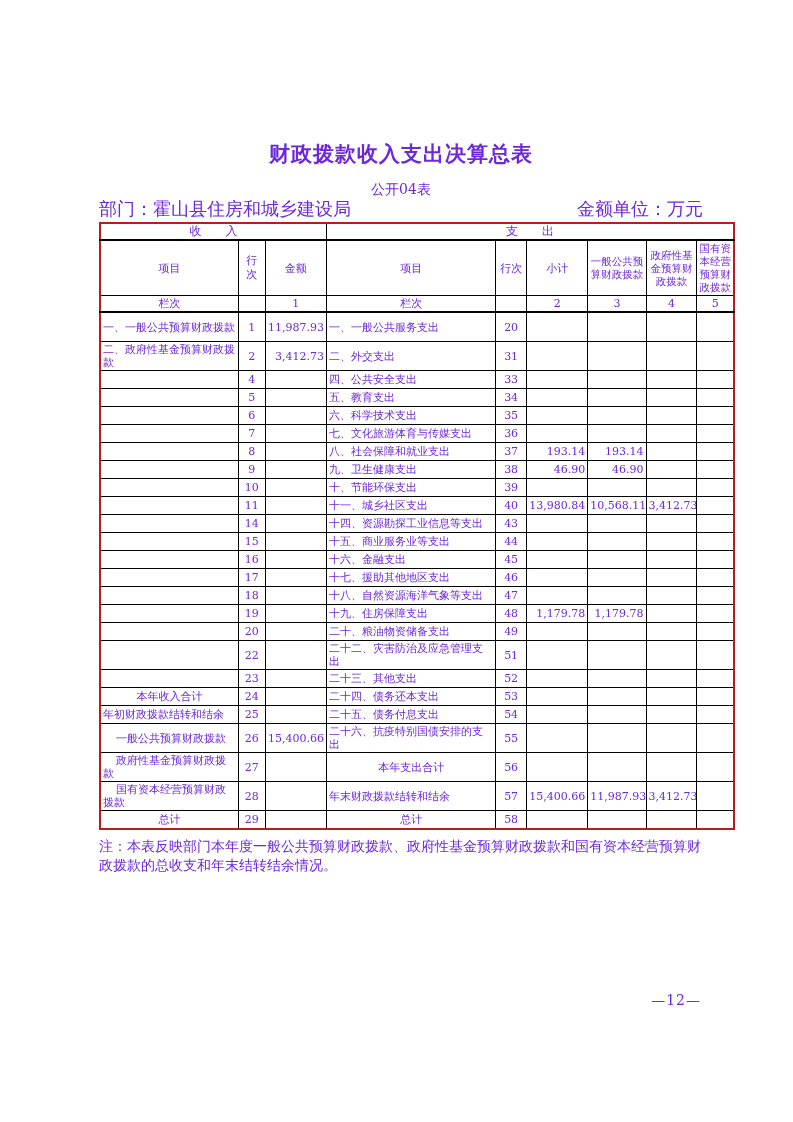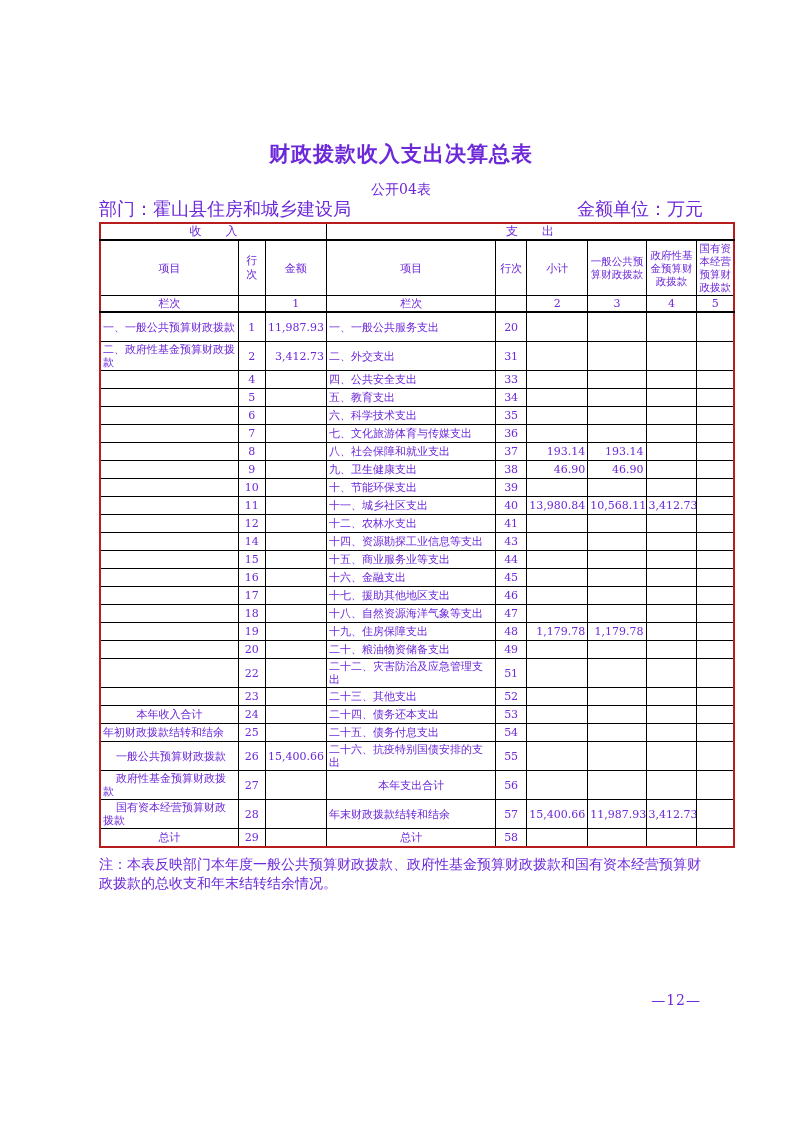--- a/index.html
+++ b/index.html
@@ -202,31 +202,20 @@
             <td class="num"></td>
             <td class="item">十一、城乡社区支出</td>
             <td class="center">40</td>
             <td class="num">13,980.84</td>
             <td class="num">10,568.11</td>
             <td class="num">3,412.73</td>
             <td class="num"></td>
           </tr>
           <tr class="h1">
             <td class="item"></td>
-            <td class="center">12</td>
-            <td class="num"></td>
-            <td class="item">十二、农林水支出</td>
-            <td class="center">41</td>
-            <td class="num"></td>
-            <td class="num"></td>
-            <td class="num"></td>
-            <td class="num"></td>
-          </tr>
-          <tr class="h1">
-            <td class="item"></td>
             <td class="center">14</td>
             <td class="num"></td>
             <td class="item">十四、资源勘探工业信息等支出</td>
             <td class="center">43</td>
             <td class="num"></td>
             <td class="num"></td>
             <td class="num"></td>
             <td class="num"></td>
           </tr>
           <tr class="h1">

